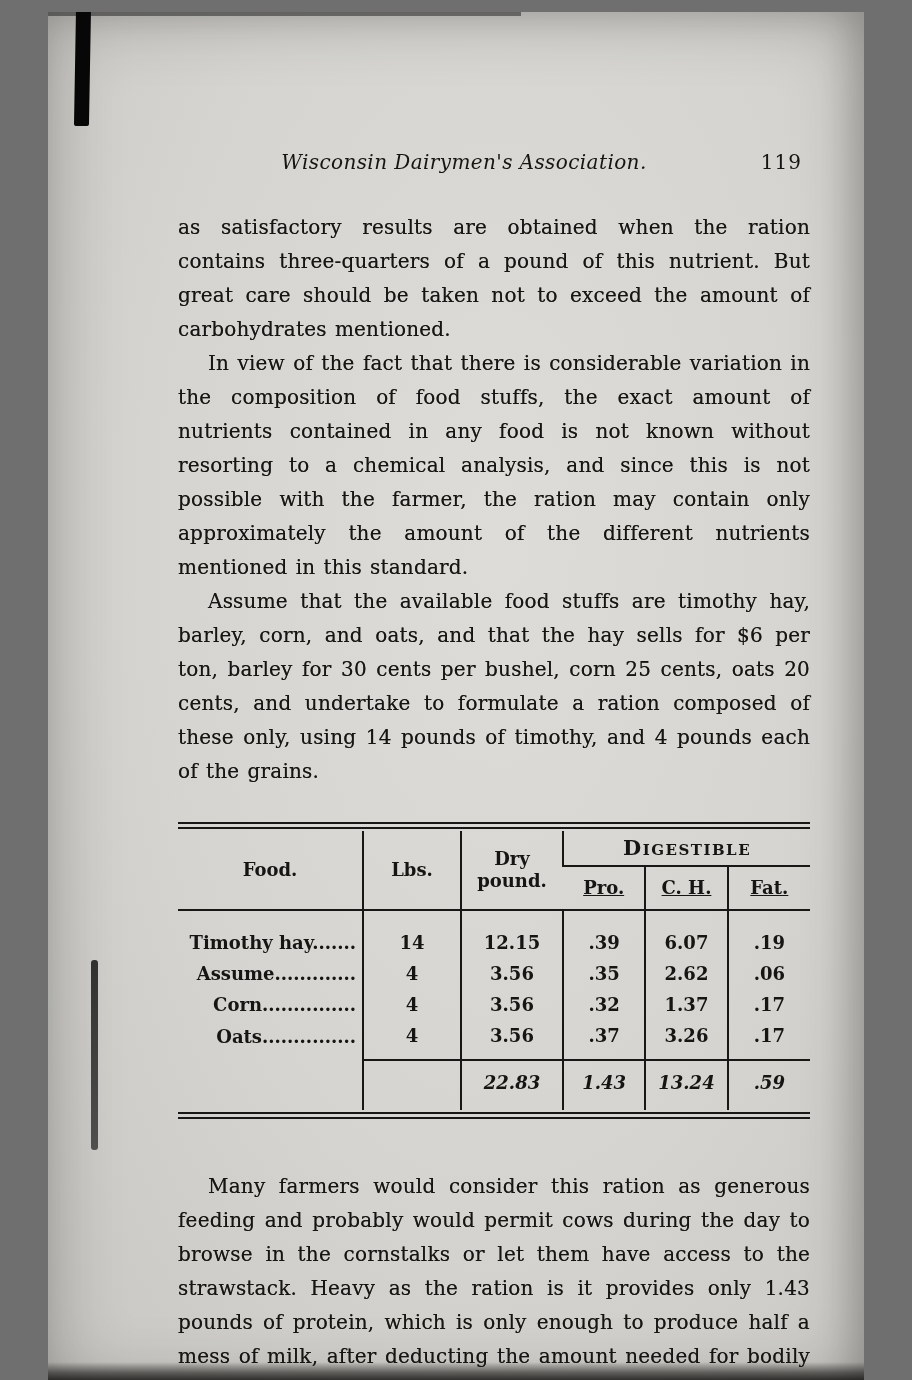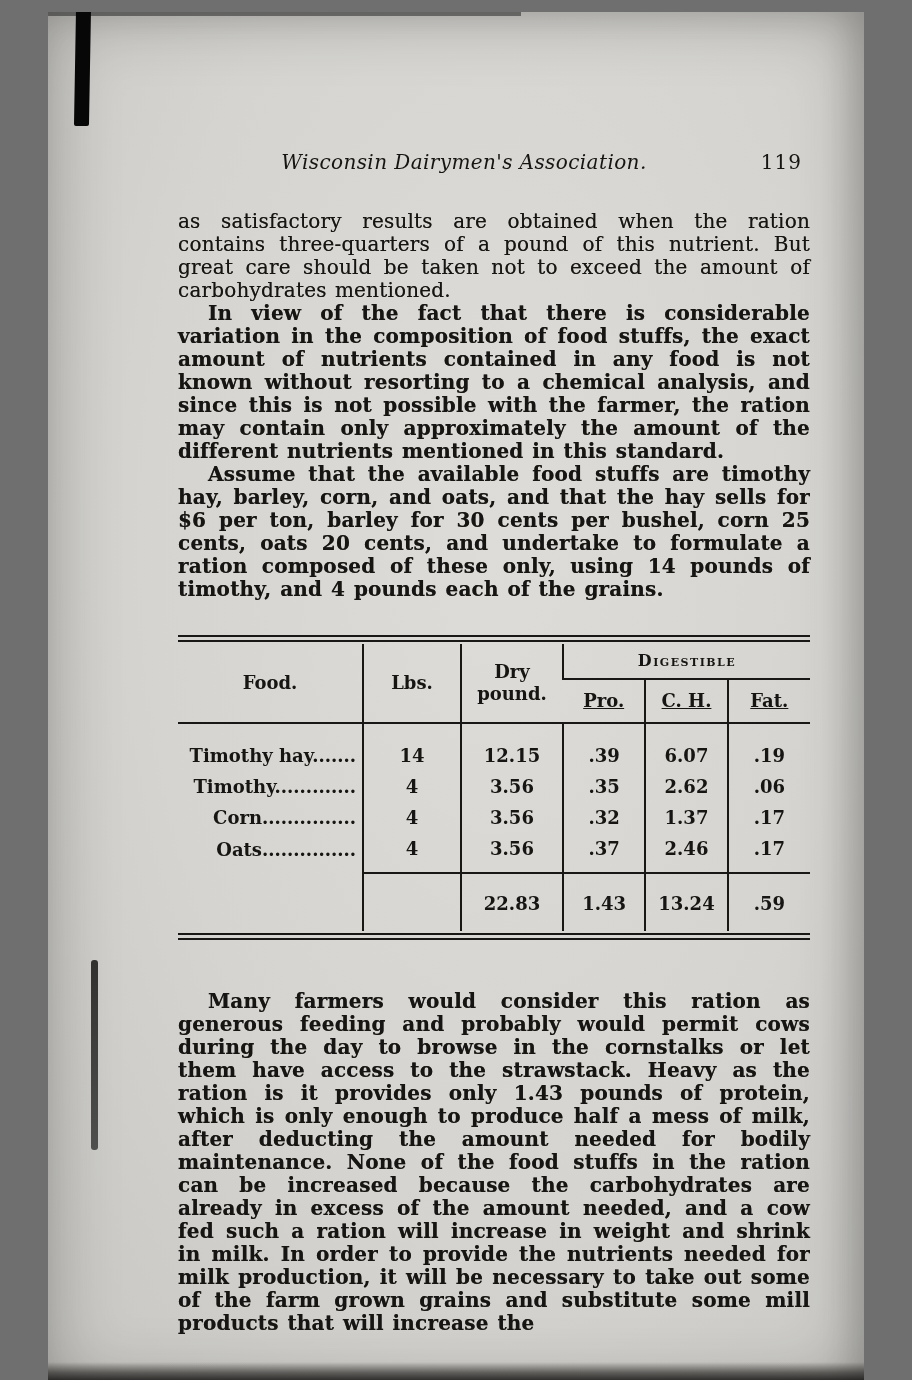--- a/index.html
+++ b/index.html
@@ -67,27 +67,27 @@
     position: absolute;
     right: 8px;
     top: 0;
     font-style: normal;
     letter-spacing: 1px;
   }
 
   p.para {
     margin: 0;
     font-size: 20px;
-    line-height: 23px;
+    line-height: 34px;
     text-align: justify;
     letter-spacing: .2px;
     word-spacing: 1.6px;
     text-shadow: 0 0 .4px rgba(20,18,16,.65);
   }
-  p.indent { text-indent: 30px; font-weight: bold; }
+  p.indent { text-indent: 30px; }
 
   .table-block {
     margin: 34px 0 50px 0;
     width: 632px;
   }
   .double-rule {
     height: 3px;
     border-top: 2px solid #191715;
     border-bottom: 2px solid #191715;
   }
@@ -117,40 +117,41 @@
 
   table.ration thead th {
     font-weight: bold;
     border-bottom: 2px solid #191715;
     padding: 6px 4px;
     line-height: 22px;
   }
   th.h-dig {
     font-variant: small-caps;
     letter-spacing: 1.5px;
-    font-size: 16px;
+    font-size: 21px;
     padding: 8px 4px 6px 4px;
   }
   table.ration thead tr + tr th.sub { padding: 10px 4px; text-decoration: underline; }
 
   table.ration tbody td {
     line-height: 27px;
     white-space: nowrap;
     overflow: hidden;
   }
   table.ration tbody td.food {
     text-align: right;
     padding-left: 4px;
   }
   table.ration tr.first-data td { padding-top: 18px; }
   table.ration tr.last-data td { padding-bottom: 10px; }
   table.ration tr.totals td {
     border-top: 2px solid #191715;
-    padding-top: 16px;
+    padding-top: 8px;
     padding-bottom: 14px;
+    font-style: italic;
   }
   table.ration tr.totals td.food { border-top: none; }
 </style>
 </head>
 <body>
 
 <div class="page">
 
   <div class="artifact artifact-top-line"></div>
   <div class="artifact artifact-top-left"></div>
@@ -188,41 +189,41 @@
         <tbody>
           <tr class="first-data">
             <td class="food">Timothy hay.......</td>
             <td>14</td>
             <td>12.15</td>
             <td>.39</td>
             <td>6.07</td>
             <td>.19</td>
           </tr>
           <tr>
-            <td class="food">Timothy.............</td>
+            <td class="food">Assume.............</td>
             <td>4</td>
             <td>3.56</td>
             <td>.35</td>
             <td>2.62</td>
             <td>.06</td>
           </tr>
           <tr>
             <td class="food">Corn...............</td>
             <td>4</td>
             <td>3.56</td>
             <td>.32</td>
             <td>1.37</td>
             <td>.17</td>
           </tr>
           <tr class="last-data">
             <td class="food">Oats...............</td>
             <td>4</td>
             <td>3.56</td>
             <td>.37</td>
-            <td>2.46</td>
+            <td>3.26</td>
             <td>.17</td>
           </tr>
           <tr class="totals">
             <td class="food"></td>
             <td></td>
             <td>22.83</td>
             <td>1.43</td>
             <td>13.24</td>
             <td>.59</td>
           </tr>

